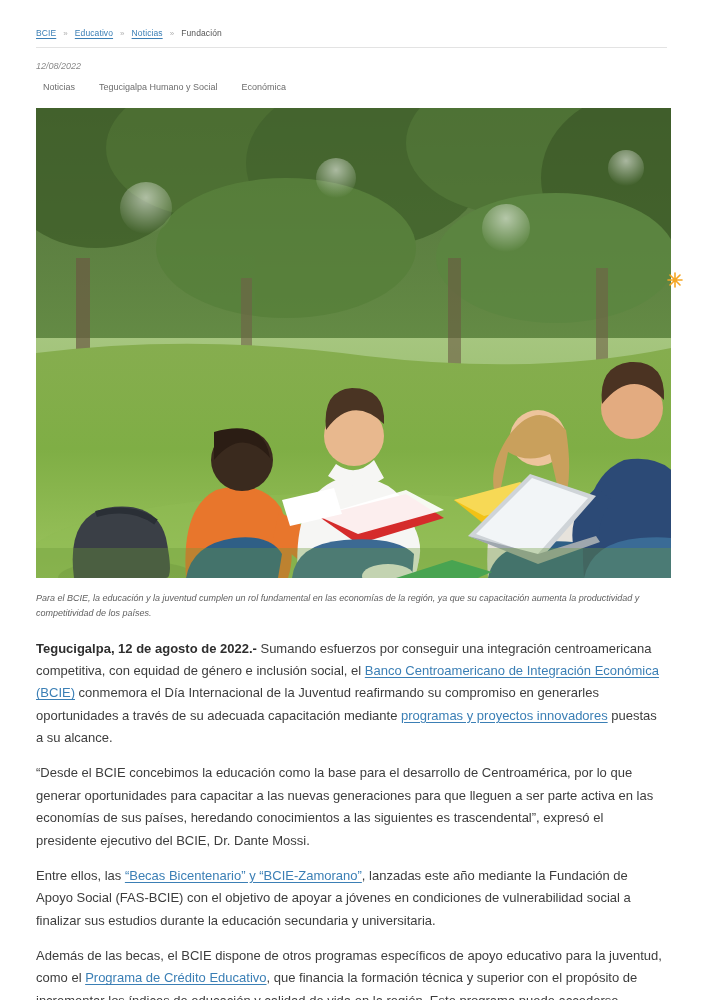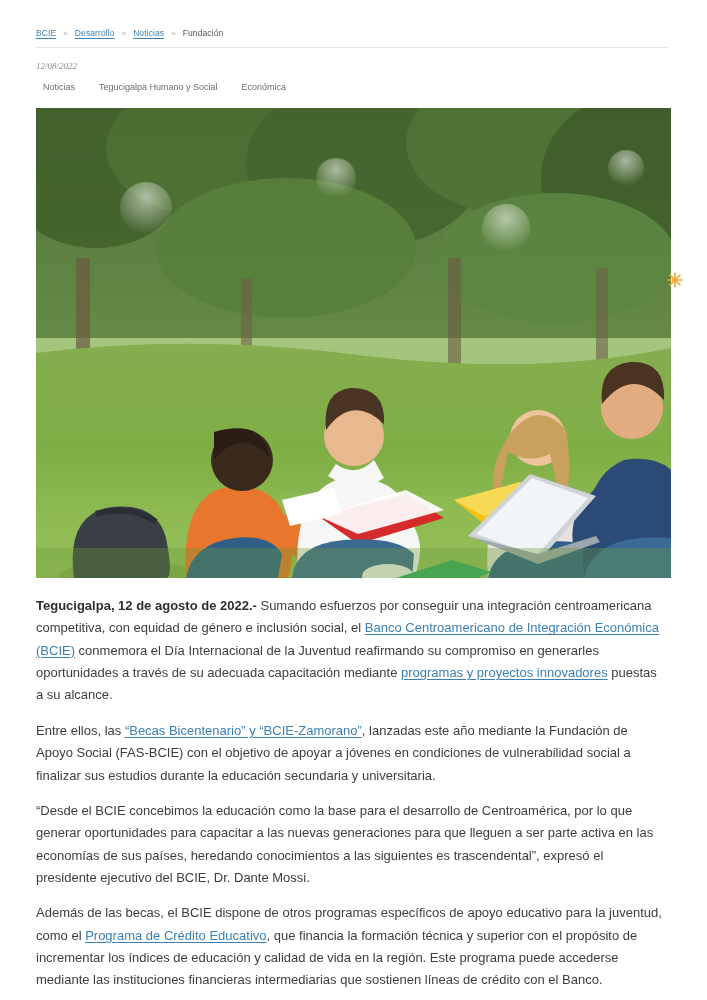--- a/index.html
+++ b/index.html
@@ -52,21 +52,20 @@
     font-weight: 400;
     color: #3f3f3f;
     margin: 22px 0 0 0;
     letter-spacing: -0.1px;
   }
   .article-date {
     font-size: 9px;
     font-style: italic;
     color: #8a8a8a;
     margin-top: 13px;
-    font-family: Liberation Serif, serif;
   }
 
   
   .tag-row {
     display: flex;
     align-items: center;
     flex-wrap: wrap;
     margin-top: 11px;
     padding-left: 7px;
   }
@@ -131,21 +130,21 @@
   }
 </style>
 </head>
 <body>
 
 <div class="page">
 
   <nav class="breadcrumb">
     <a href="#">BCIE</a>
     <span class="sep">»</span>
-    <a href="#">Desarrollo</a>
+    <a href="#">Educativo</a>
     <span class="sep">»</span>
     <a href="#">Noticias</a>
     <span class="sep">»</span>
     <span class="current">Fundación</span>
   </nav>
 
 
   <div class="article-date">12/08/2022</div>
 
   <div class="tag-row">
@@ -271,21 +270,22 @@
           <line x1="8" y1="1" x2="8" y2="15"></line>
           <line x1="1" y1="8" x2="15" y2="8"></line>
           <line x1="3" y1="3" x2="13" y2="13"></line>
           <line x1="13" y1="3" x2="3" y2="13"></line>
         </g>
         <circle cx="8" cy="8" r="2.1" fill="#f5a623"></circle>
       </svg>
     </span>
   </div>
 
+  <div class="caption">Para el BCIE, la educación y la juventud cumplen un rol fundamental en las economías de la región, ya que su capacitación aumenta la productividad y competitividad de los países.</div>
 
   <div class="body-text">
     <p><strong>Tegucigalpa, 12 de agosto de 2022.-</strong><span> Sumando esfuerzos por conseguir una integración centroamericana competitiva, con equidad de género e inclusión social, el </span><a href="#">Banco Centroamericano de Integración Económica (BCIE)</a><span> conmemora el Día Internacional de la Juventud reafirmando su compromiso en generarles oportunidades a través de su adecuada capacitación mediante </span><a href="#">programas y proyectos innovadores</a><span> puestas a su alcance.</span></p>
+    <p><span>“Desde el BCIE concebimos la educación como la base para el desarrollo de Centroamérica, por lo que generar oportunidades para capacitar a las nuevas generaciones para que lleguen a ser parte activa en las economías de sus países, heredando conocimientos a las siguientes es trascendental”, expresó el presidente ejecutivo del BCIE, Dr. Dante Mossi.</span></p>
     <p><span>Entre ellos, las </span><a href="#">“Becas Bicentenario” y “BCIE-Zamorano”</a><span>, lanzadas este año mediante la Fundación de Apoyo Social (FAS-BCIE) con el objetivo de apoyar a jóvenes en condiciones de vulnerabilidad social a finalizar sus estudios durante la educación secundaria y universitaria.</span></p>
-    <p><span>“Desde el BCIE concebimos la educación como la base para el desarrollo de Centroamérica, por lo que generar oportunidades para capacitar a las nuevas generaciones para que lleguen a ser parte activa en las economías de sus países, heredando conocimientos a las siguientes es trascendental”, expresó el presidente ejecutivo del BCIE, Dr. Dante Mossi.</span></p>
     <p><span>Además de las becas, el BCIE dispone de otros programas específicos de apoyo educativo para la juventud, como el </span><a href="#">Programa de Crédito Educativo</a><span>, que financia la formación técnica y superior con el propósito de incrementar los índices de educación y calidad de vida en la región. Este programa puede accederse mediante las instituciones financieras intermediarias que sostienen líneas de crédito con el Banco.</span></p>
   </div>
 
 </div>
 
 </body></html>

